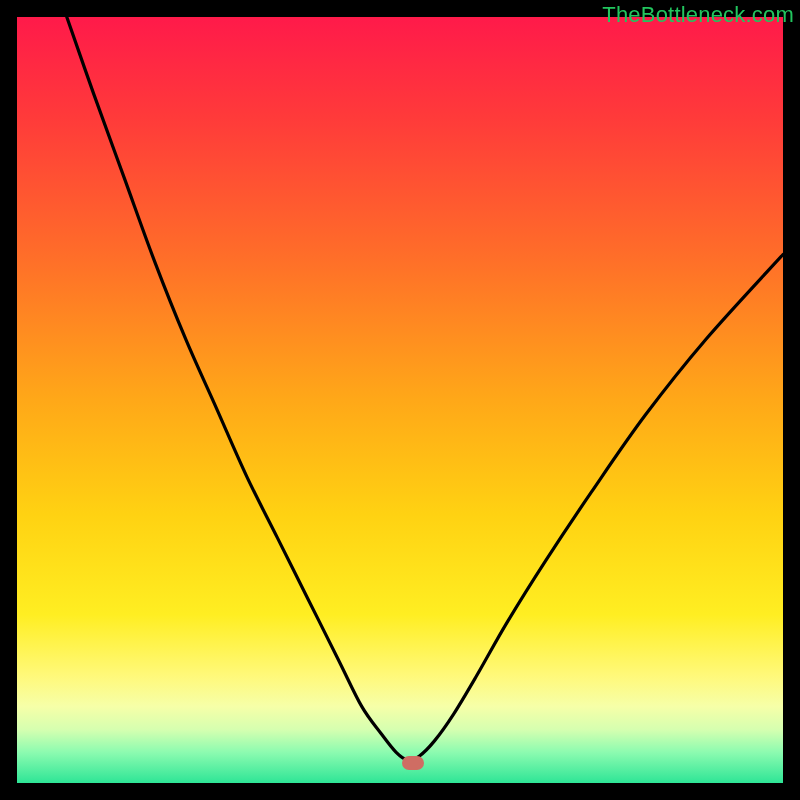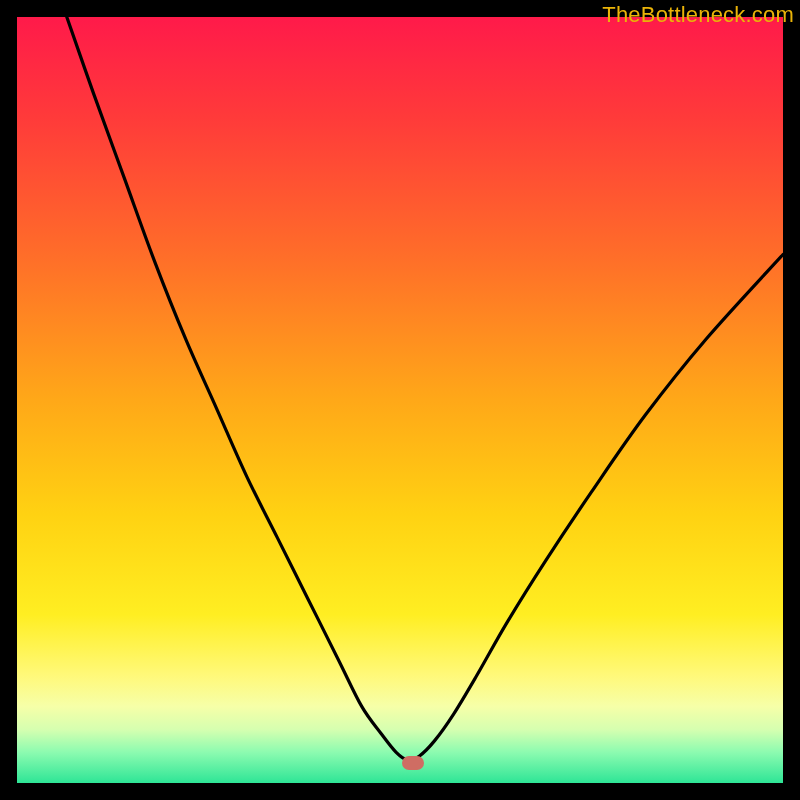--- a/index.html
+++ b/index.html
@@ -42,21 +42,21 @@
     position: absolute;
     border-radius: 7px;
     transform: translate(-50%, -50%);
   }
   .watermark {
     position: absolute;
     top: 2px;
     right: 6px;
     font-family: Arial, Helvetica, sans-serif;
     font-size: 22px;
-    color: #eab308;
+    color: #22c55e;
     letter-spacing: 0.2px;
     user-select: none;
   }
 </style>
 </head>
 <body>
 
 <div class="stage">
 
   <div class="plot-area" data-bind-attr="style:plot_rect_style" style="left:17px;top:17px;width:766px;height:766px;">

